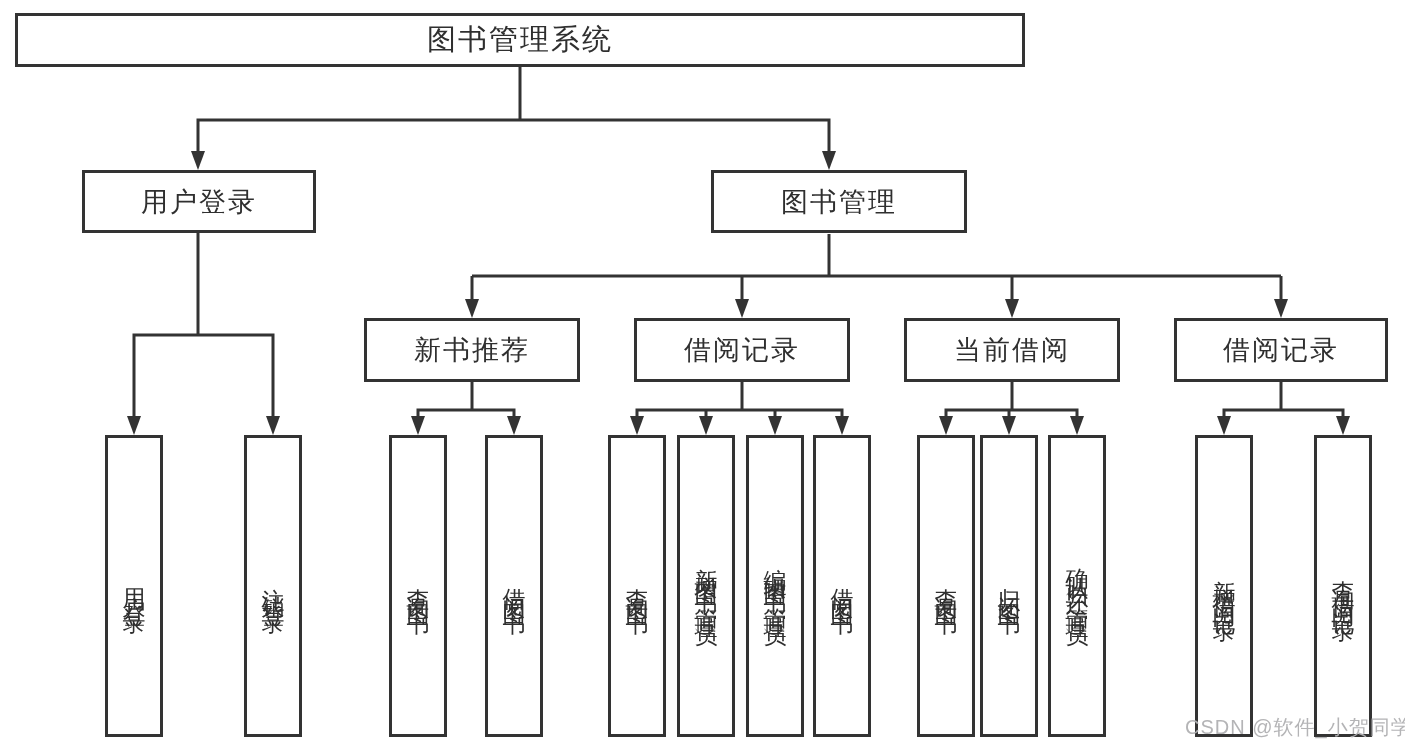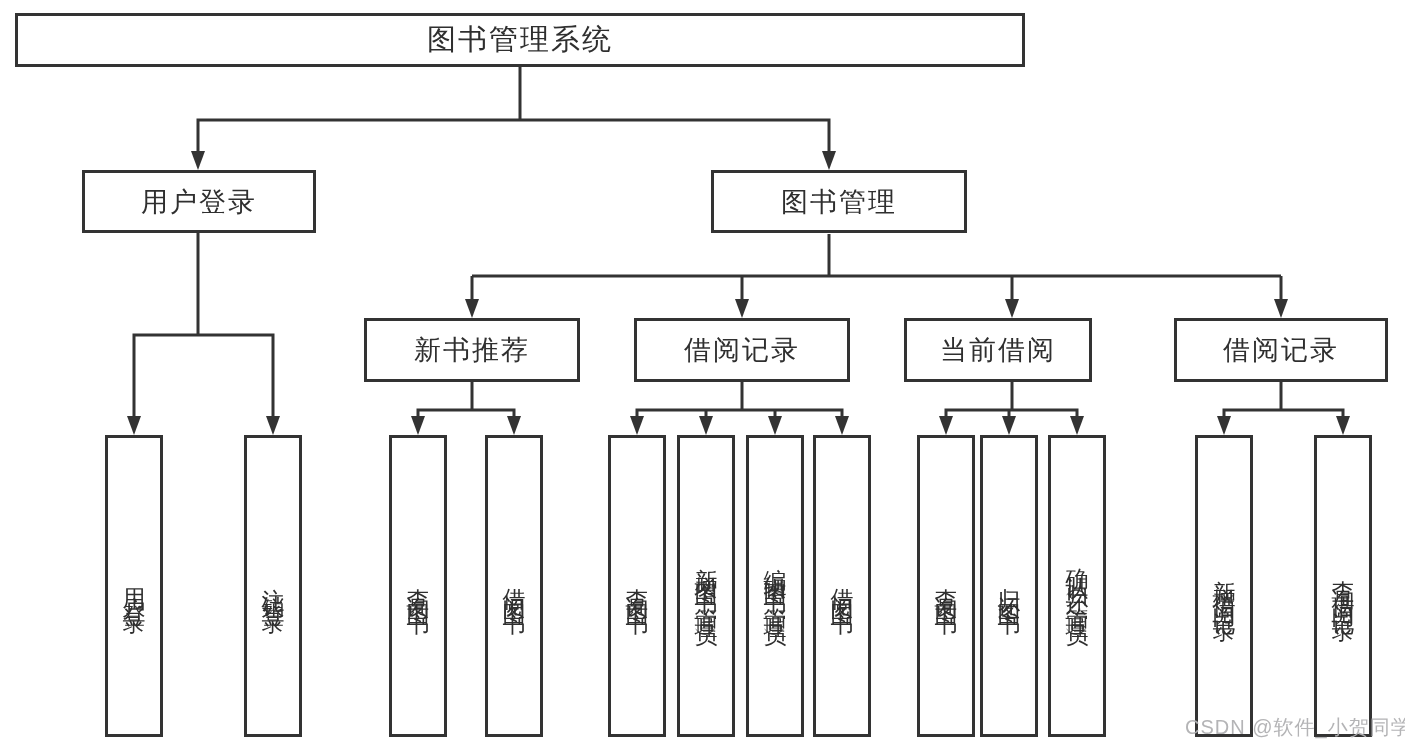--- a/index.html
+++ b/index.html
@@ -63,21 +63,21 @@
     letter-spacing: 1px;
     color: rgba(176, 176, 178, 0.95);
     white-space: nowrap;
     z-index: 5;
   }
   
   .n-user-login     { left: 82px;   top: 170px; width: 234px; height: 63px; }
   .n-book-mgmt      { left: 711px;  top: 170px; width: 256px; height: 63px; }
   .n-new-book       { left: 364px;  top: 318px; width: 216px; height: 64px; }
   .n-book-borrow    { left: 634px;  top: 318px; width: 216px; height: 64px; }
-  .n-current-borrow { left: 904px;  top: 318px; width: 188px; height: 64px; }
+  .n-current-borrow { left: 904px;  top: 318px; width: 216px; height: 64px; }
   .n-borrow-record  { left: 1174px; top: 318px; width: 214px; height: 64px; }
   .l-1  { left: 105px; }
   .l-2  { left: 244px; }
   .l-3  { left: 389px; }
   .l-4  { left: 485px; }
   .l-5  { left: 608px; }
   .l-6  { left: 677px; }
   .l-7  { left: 746px; }
   .l-8  { left: 813px; }
   .l-9  { left: 917px; }

